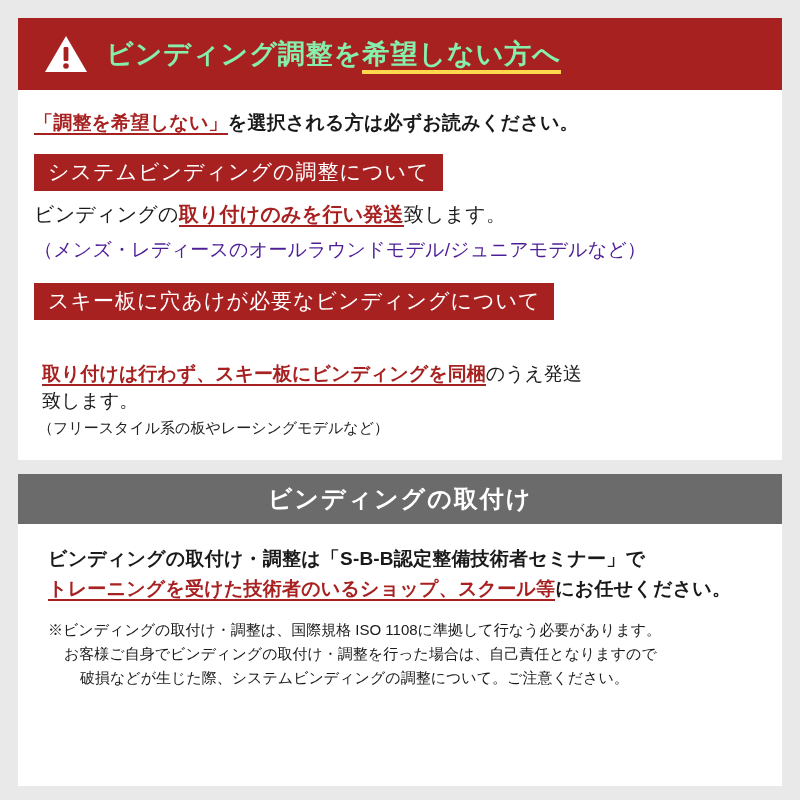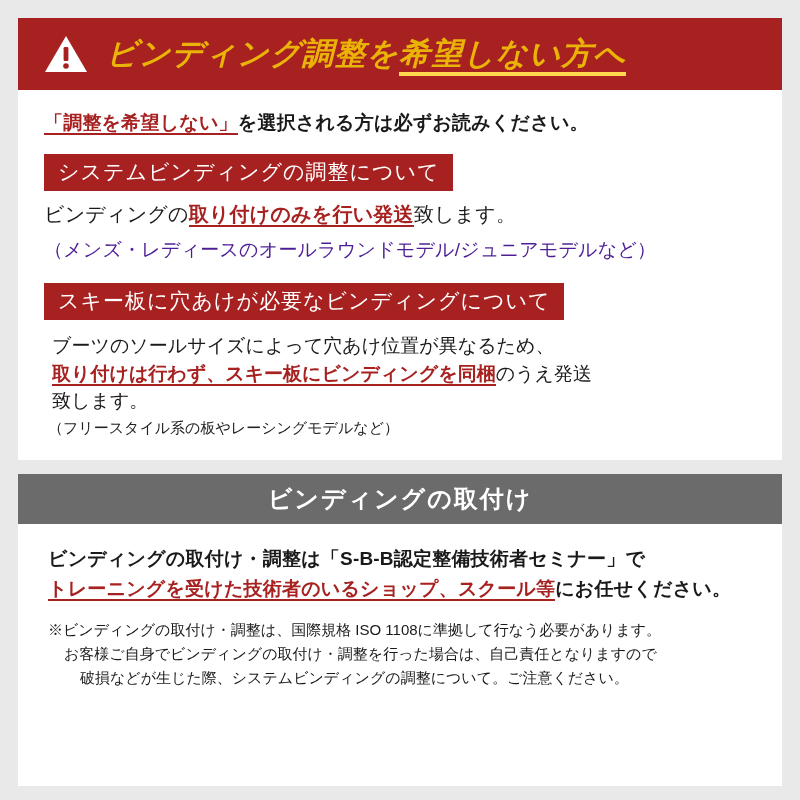--- a/index.html
+++ b/index.html
@@ -42,34 +42,33 @@
     gap: 18px;
   }
   .warn-icon {
     width: 44px;
     height: 40px;
     position: relative;
     flex: 0 0 auto;
   }
   .warn-icon svg { display: block; }
   .hero-title {
-    color: #eab308;
-    font-size: 31px;
+    color: #86efac;
+    font-size: 27px;
     font-weight: bold;
     letter-spacing: 1px;
     white-space: nowrap;
-    font-style: italic;
   }
   .hero-title .under {
     border-bottom: 4px solid #ffd84d;
     padding-bottom: 1px;
   }
 
   .body1 {
-    padding: 20px 26px 22px 26px;
+    padding: 20px 26px 22px 16px;
   }
 
   .lead {
     font-size: 19px;
     color: #1a1a1a;
     font-weight: bold;
     margin: 0 0 18px 0;
     letter-spacing: 0.2px;
   }
   .lead .red-ul {
@@ -199,21 +198,21 @@
         <div class="sec-head">システムビンディングの調整について</div>
         <p class="line">
           <span>ビンディングの</span><span class="mark">取り付けのみを行い発送</span><span>致します。</span>
         </p>
         <p class="note">（メンズ・レディースのオールラウンドモデル/ジュニアモデルなど）</p>
       </div>
 
       <div class="sec2">
         <div class="sec-head">スキー板に穴あけが必要なビンディングについて</div>
         <p class="para">
-          <span>ブーツのソールサイズによって穴あけ位置が異なるため、</span><br>
+          <br>
           <span class="mark2">取り付けは行わず、スキー板にビンディングを同梱</span><span>のうえ発送</span><br>
           <span>致します。</span>
         </p>
         <p class="note2">（フリースタイル系の板やレーシングモデルなど）</p>
       </div>
 
     </div>
   </div>
 
   <div class="card card-bottom">

